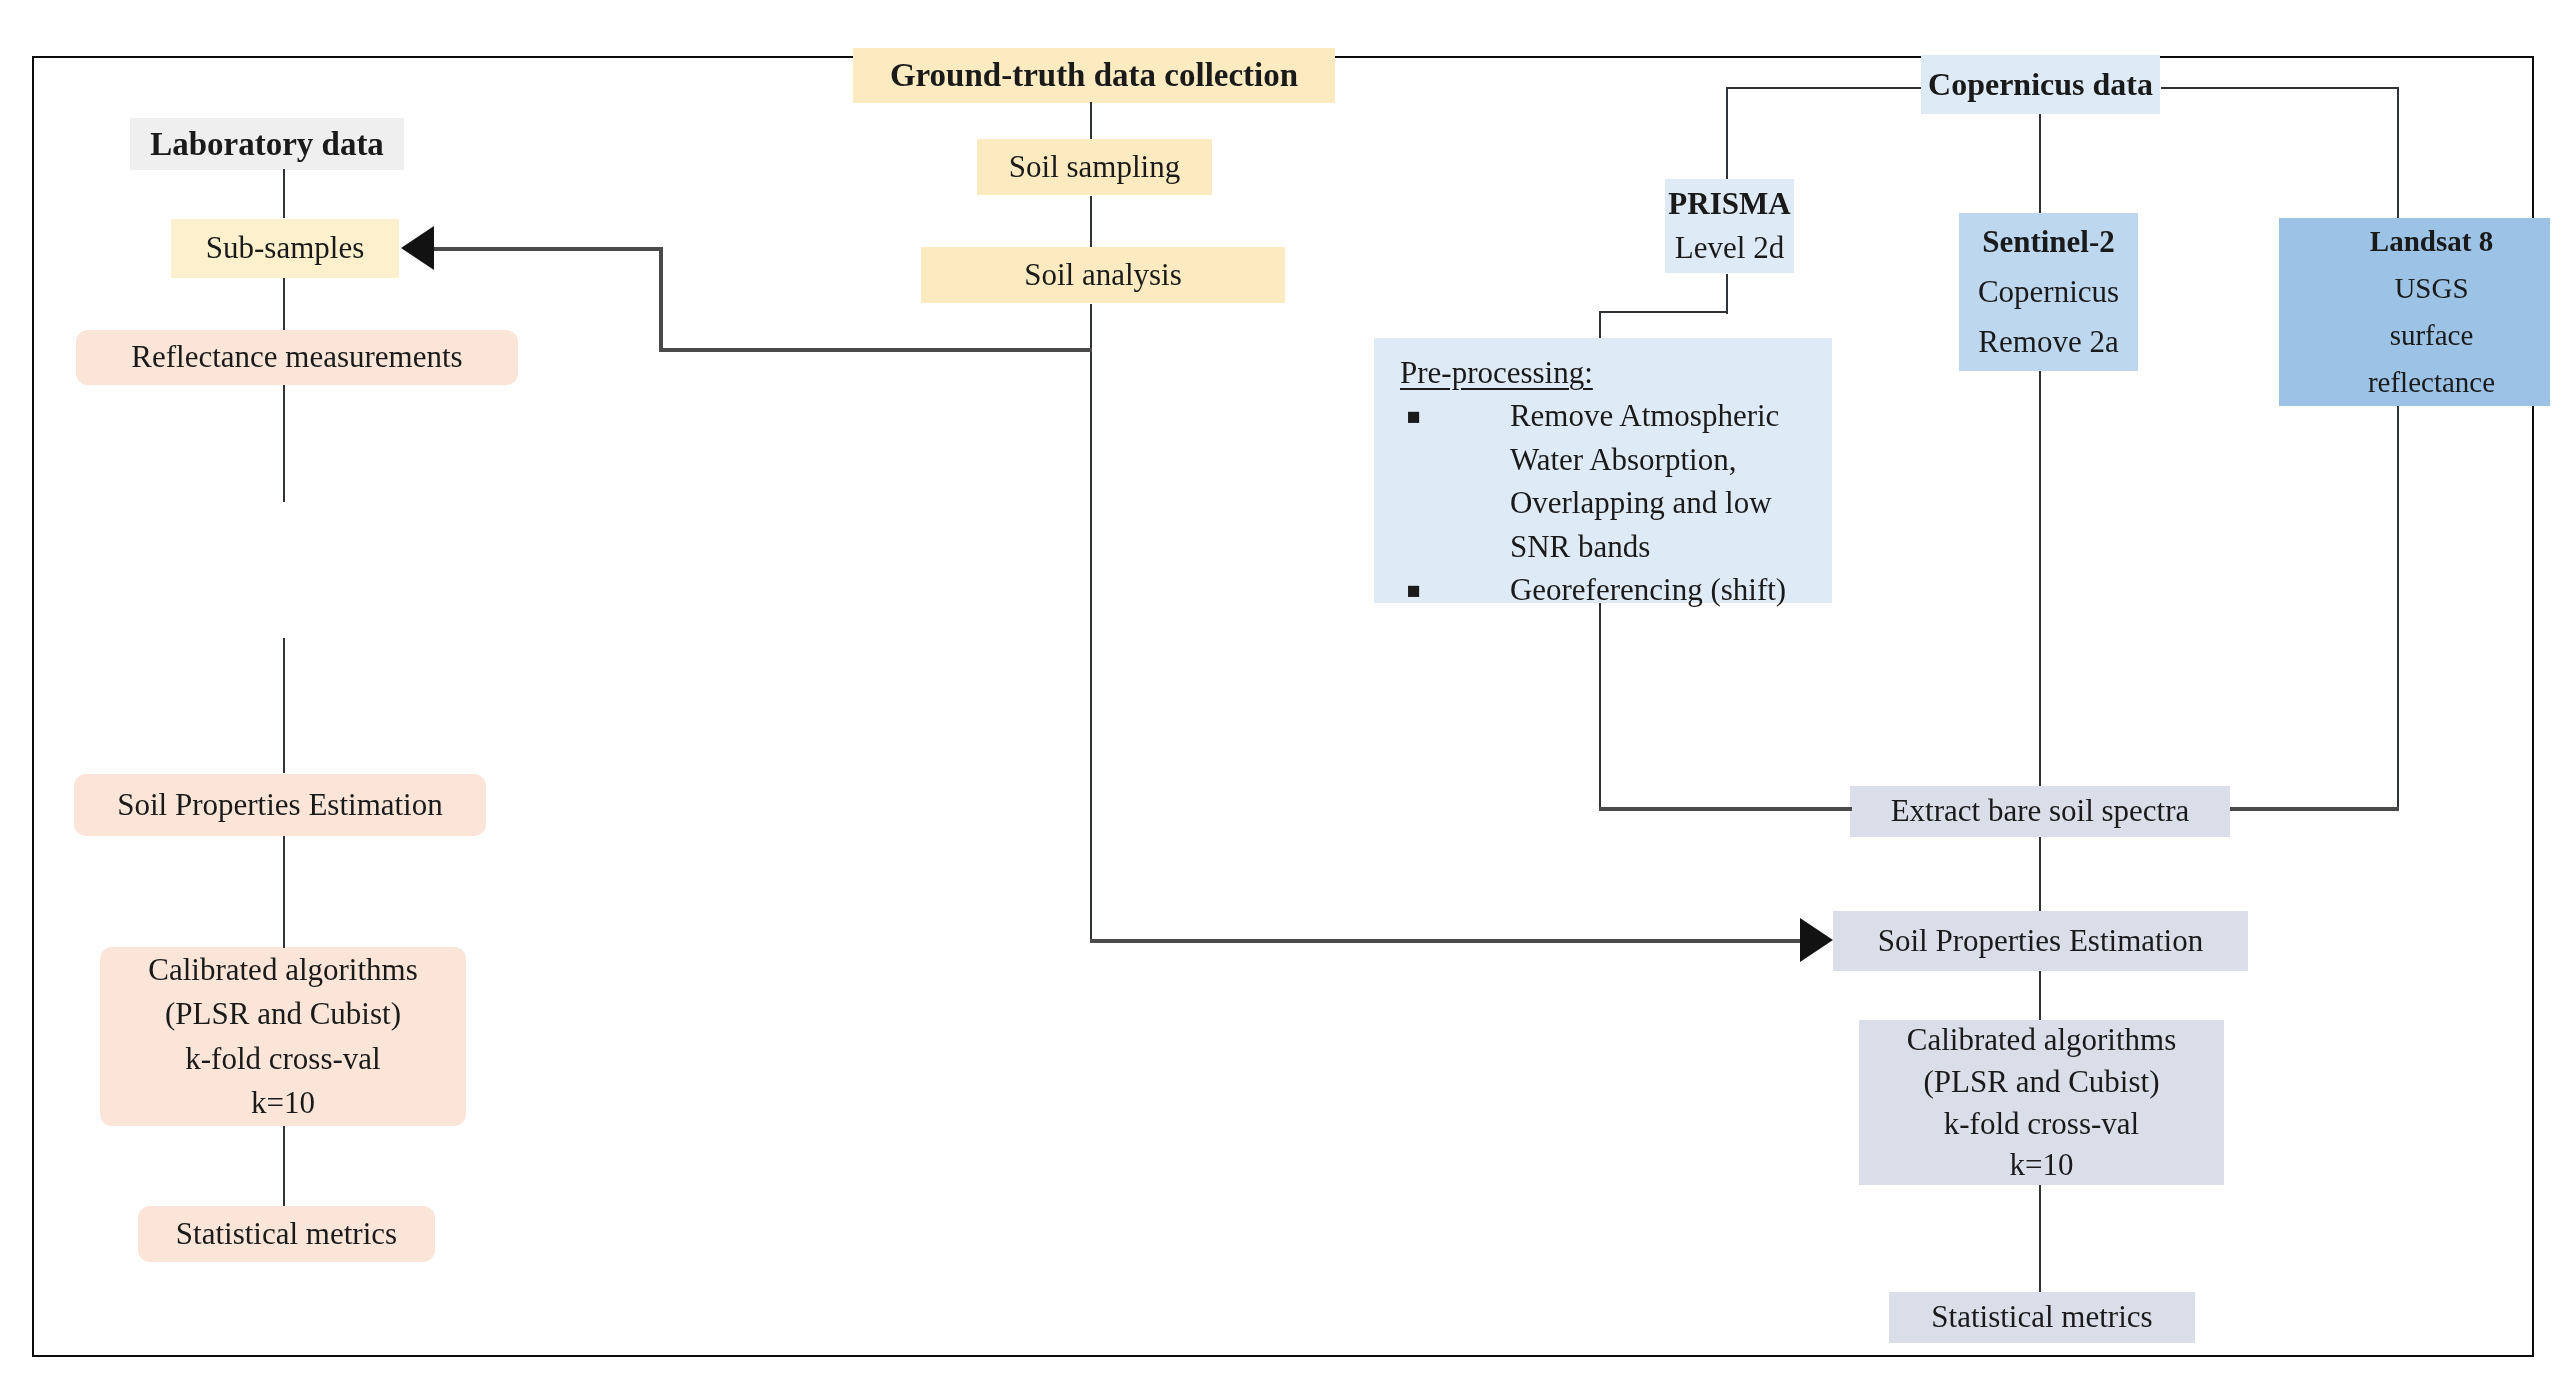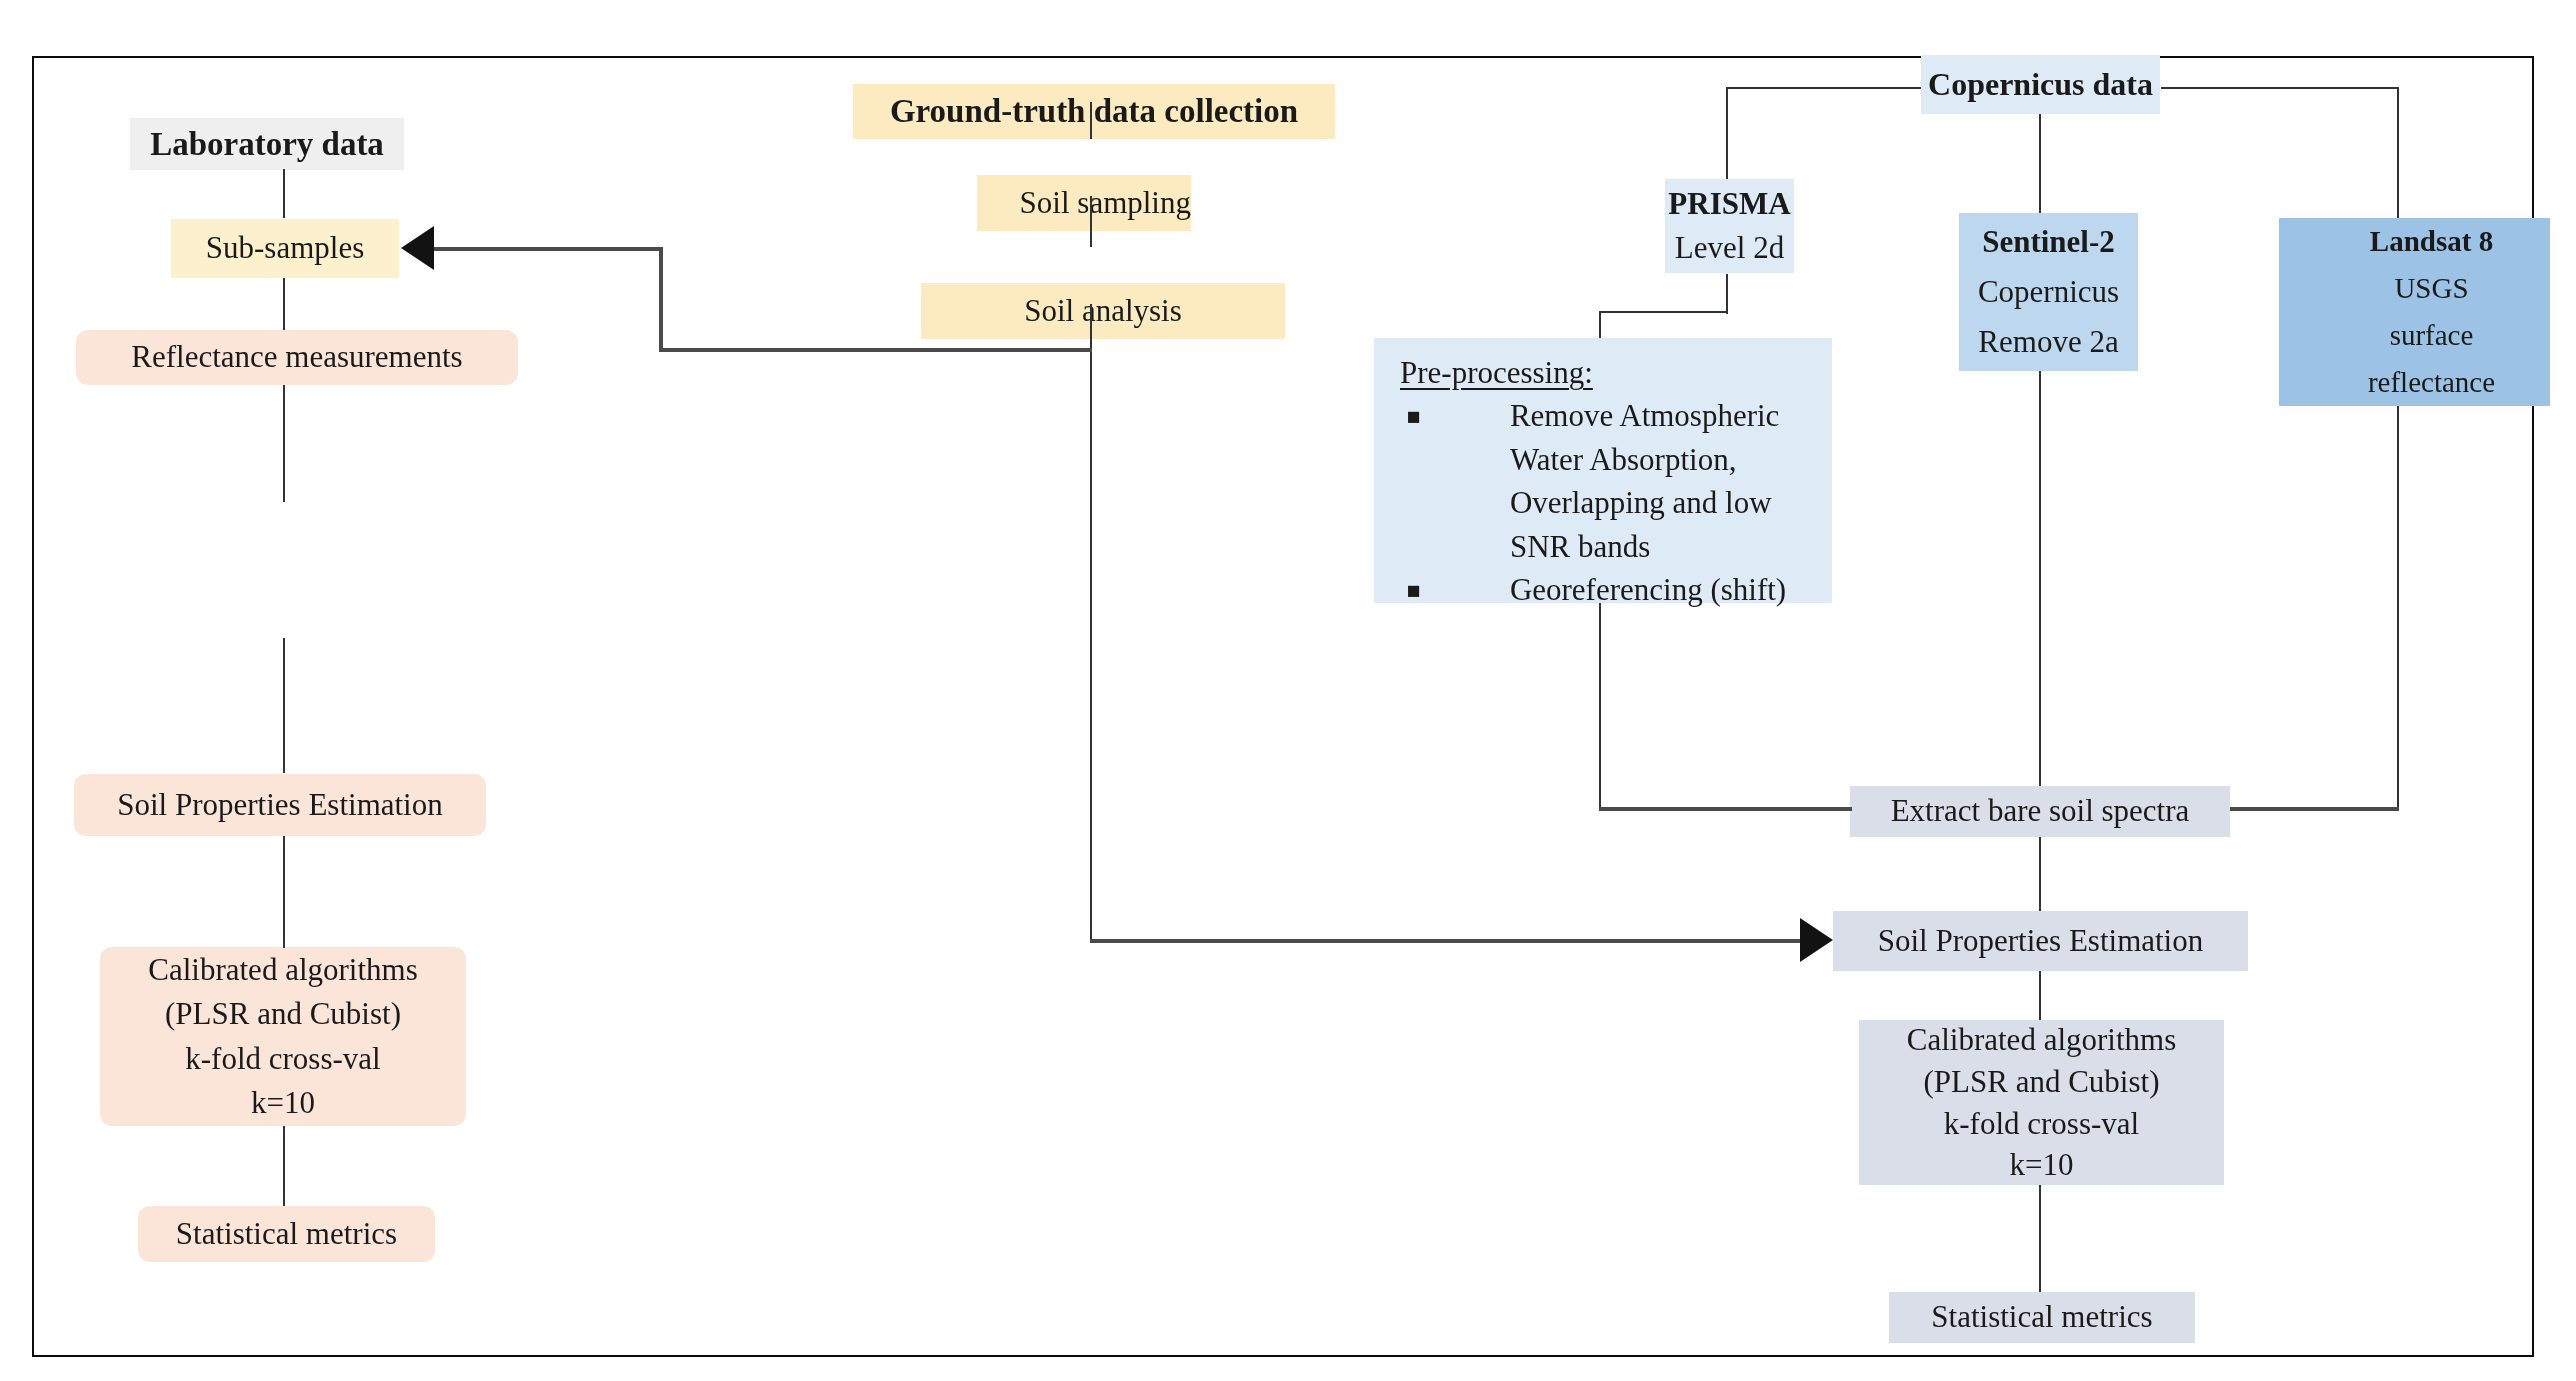--- a/index.html
+++ b/index.html
@@ -21,21 +21,21 @@
     display:flex;
     flex-direction:column;
     align-items:center;
     justify-content:center;
     text-align:center;
     font-size:31px;
     line-height:1.42;
   }
   .bold{font-weight:bold;}
   .gray{background:#EFEFEF;}
-  .yellow{background:#FCEBC1;margin-top:36px;}
+  .yellow{background:#FCEBC1;}
   .paleyellow{background:#FDF1CD;}
   .peach{background:#FBE5D8;border-radius:12px;}
   .lightblue{background:#DEEAF6;}
   .medblue{background:#BDD7EE;}
   .darkblue{background:#9CC3E5;padding-left:34px;}
   .slate{background:#D9DEE8;}
   .vl,.hl{position:absolute;background:#2f3338;}
   .thick{background:#4a4a4a;}
   .arrow-left{
     position:absolute;width:0;height:0;
@@ -101,21 +101,21 @@
   <div class="vl" style="left:283px;top:169px;width:2.4px;height:49px;"></div>
   <div class="vl" style="left:283px;top:278px;width:2.4px;height:52px;"></div>
   <div class="vl" style="left:283px;top:385px;width:2.4px;height:117px;"></div>
   <div class="vl" style="left:283px;top:638px;width:2.4px;height:135px;"></div>
   <div class="vl" style="left:283px;top:836px;width:2.4px;height:112px;"></div>
   <div class="vl" style="left:283px;top:1126px;width:2.4px;height:80px;"></div>
 
   <div class="box yellow bold" style="left:853px;top:48px;width:482px;height:55px;font-size:33px;">
     <span>Ground-truth data collection</span>
   </div>
-  <div class="box yellow" style="left:977px;top:139px;width:214px;height:56px;align-items:flex-end;">
+  <div class="box yellow" style="left:977px;top:139px;width:235px;height:56px;">
     <span>Soil sampling</span>
   </div>
   <div class="box yellow" style="left:921px;top:247px;width:364px;height:56px;">
     <span>Soil analysis</span>
   </div>
 
   <div class="vl" style="left:1090px;top:102px;width:2.4px;height:37px;"></div>
   <div class="vl" style="left:1090px;top:196px;width:2.4px;height:51px;"></div>
   <div class="vl" style="left:1090px;top:304px;width:2.4px;height:637px;"></div>
 

